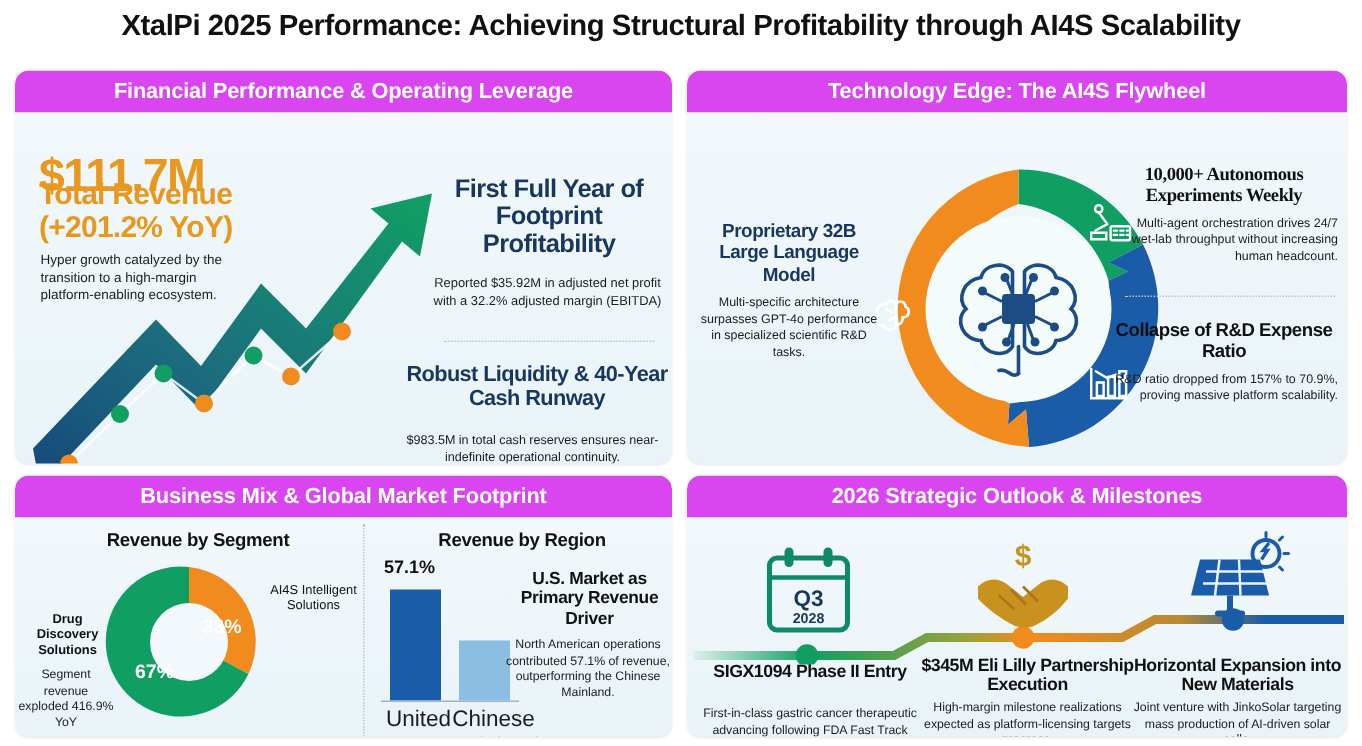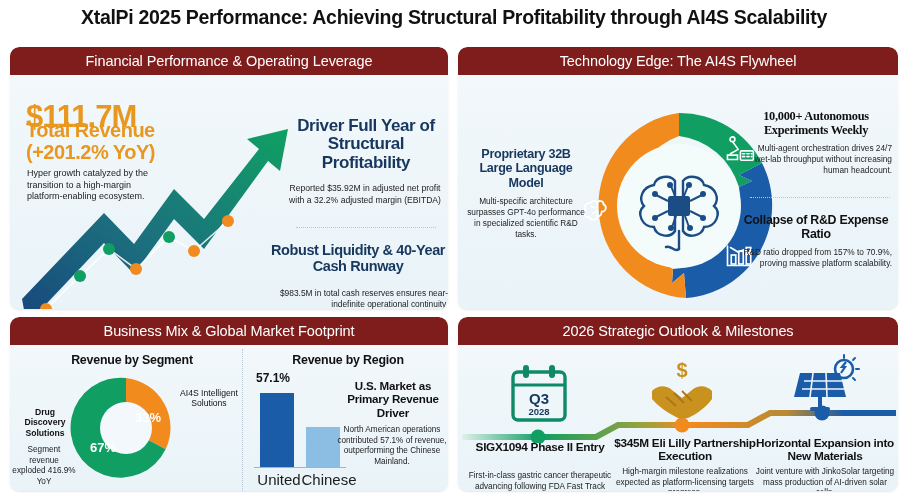--- a/index.html
+++ b/index.html
@@ -36,24 +36,24 @@
     box-shadow: 0 1px 2px rgba(0,0,0,0.10);
   }
   .panel-body {
     position: absolute;
     left: 0; right: 0; top: 28px; bottom: 0;
     background: linear-gradient(180deg,#f2f8fb 0%, #e9f3f8 100%);
   }
   .panel-header {
     position: absolute;
     left: 0; top: 0; width: 100%; height: 28px;
-    background: #7f1d1d;
+    background: #d946ef;
     color: #ffffff;
     font-size: 14.5px;
-    font-weight: normal;
+    font-weight: bold;
     display: flex;
     align-items: center;
     justify-content: center;
     border-radius: 9px 9px 0 0;
     letter-spacing: -0.1px;
     white-space: nowrap;
   }
 
   #panel-fin  { left: 10px;  top: 47px;  width: 438px; height: 262px; }
   #panel-tech { left: 458px; top: 47px;  width: 440px; height: 262px; }
@@ -95,21 +95,21 @@
     border-top: 1px dotted #b7c6d2;
   }
   .fin-right-title2 {
     position: absolute; left: 258px; top: 168px; width: 180px;
     text-align: center;
     font-size: 14.5px; font-weight: bold; color: #17375e;
     line-height: 1.1; letter-spacing: -0.4px;
   }
   .fin-right-desc2 {
     position: absolute; left: 252px; top: 213px; width: 186px;
-    text-align: right;
+    text-align: center;
     font-size: 8.4px; color: #1c1c1c; line-height: 1.35;
   }
   .safe-icon { position: absolute; left: 201px; top: 232px; }
 
   
   .flywheel { position: absolute; left: 118px; top: 28px; }
 
   .tw-left-title {
     position: absolute; left: 10px; top: 72px; width: 116px;
     text-align: center;
@@ -252,21 +252,21 @@
         <circle cx="114" cy="156" r="6" fill="#f28b1e"></circle>
         <circle cx="147" cy="124" r="6" fill="#109e63"></circle>
         <circle cx="172" cy="138" r="6" fill="#f28b1e"></circle>
         <circle cx="206" cy="108" r="6" fill="#f28b1e"></circle>
       </svg>
 
       <div class="big-number">$111.7M</div>
       <div class="big-sub">Total Revenue (+201.2% YoY)</div>
       <div class="big-desc">Hyper growth catalyzed by the transition to a high-margin platform-enabling ecosystem.</div>
 
-      <div class="fin-right-title">Driver Full Year of Structural Profitability</div>
+      <div class="fin-right-title">First Full Year of Footprint Profitability</div>
       <div class="fin-right-desc">Reported $35.92M in adjusted net profit with a 32.2% adjusted margin (EBITDA)</div>
 
       <div class="dotted-div"></div>
 
       <svg class="safe-icon" width="60" height="56" viewBox="0 0 60 56">
         <rect x="6" y="2" width="48" height="44" rx="5" fill="#1b4c84"></rect>
         <rect x="11" y="7" width="38" height="34" rx="3" fill="none" stroke="#ffffff" stroke-width="2"></rect>
         <circle cx="33" cy="24" r="11" fill="none" stroke="#ffffff" stroke-width="2.4"></circle>
         <circle cx="33" cy="24" r="5" fill="#1b4c84" stroke="#ffffff" stroke-width="1.6"></circle>
         <text x="33" y="28" font-size="9" fill="#ffffff" text-anchor="middle" font-family="Liberation Sans, sans-serif" font-weight="bold">$</text>

